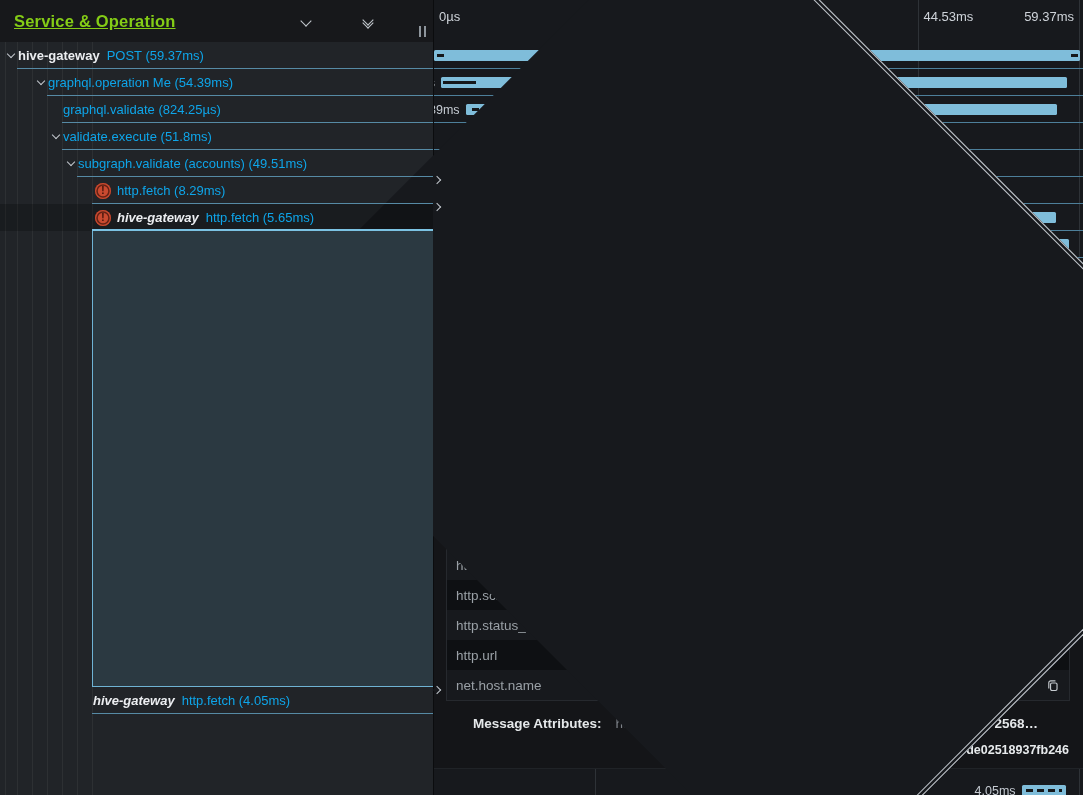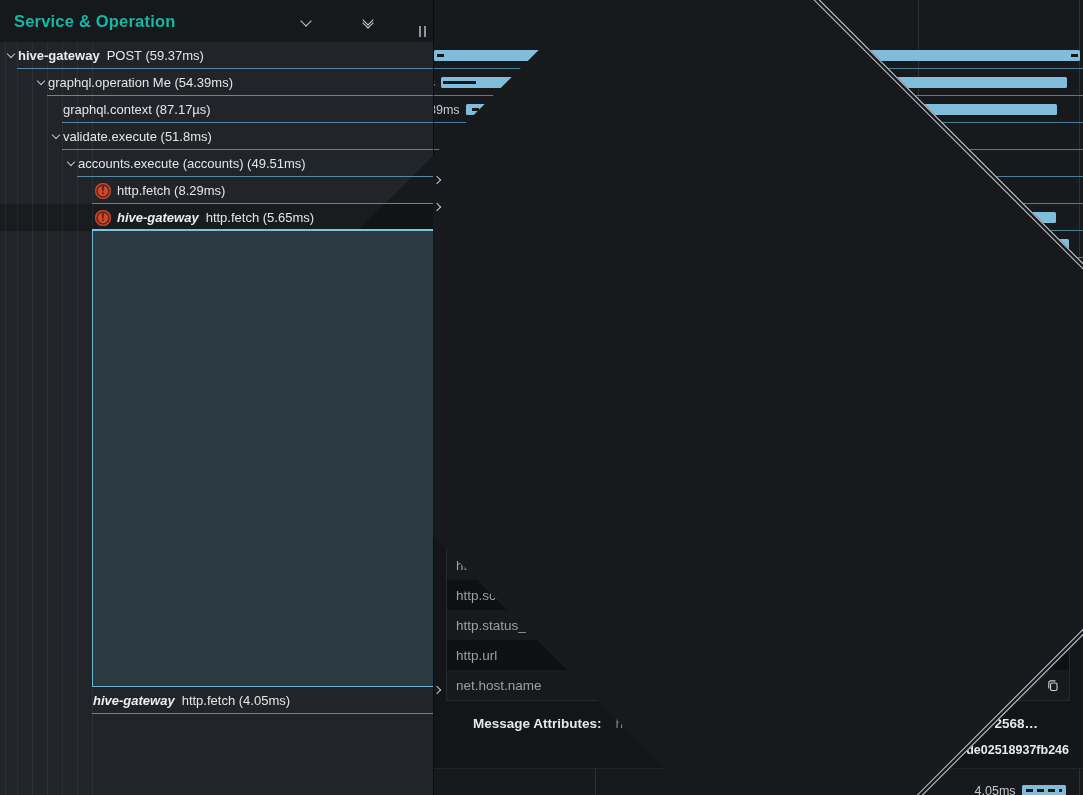--- a/index.html
+++ b/index.html
@@ -5,21 +5,21 @@
   * { margin:0; padding:0; box-sizing:border-box; }
   html,body { background:#0e0f11; }
   .app {
     position:relative; width:1083px; height:795px; overflow:hidden;
     font-family:"Liberation Sans", sans-serif; background:#17191d;
     -webkit-font-smoothing:antialiased;
   }
   
   .left { position:absolute; left:0; top:0; width:434px; height:795px; background:#212428; border-right:1px solid #0b0c0e; z-index:4; }
   .lp-header { height:42px; background:#17181b; display:flex; align-items:center; padding:0 10px 0 14px; position:relative; }
-  .lp-title { font-size:16.5px; font-weight:700; color:#14b8a6; letter-spacing:.2px; flex:1; }
+  .lp-title { font-size:16.5px; font-weight:700; color:#84cc16; letter-spacing:.2px; flex:1;text-decoration:underline; }
   .lp-icons { display:flex; align-items:center; gap:23px; margin-right:22px; }
   .lp-icons .icbtn { background:none; border:none; cursor:pointer; padding:2px; display:flex; flex-direction:column; align-items:center; }
   .chev { display:inline-block; width:8px; height:8px; border-right:1.8px solid #c3c8ce; border-bottom:1.8px solid #c3c8ce; }
   .chev.down  { transform:rotate(45deg); }
   .chev.right { transform:rotate(-45deg); }
   .dstack { display:flex; flex-direction:column; }
   .dstack .chev:last-child { margin-top:-5px; }
   .dstack-r { display:flex; }
   .dstack-r .chev:last-child { margin-left:-5px; }
   .handle { position:absolute; right:7px; bottom:5px; display:flex; gap:3.5px; cursor:col-resize; }
@@ -31,21 +31,21 @@
   .trow::after { content:""; position:absolute; left:var(--bl); right:0; bottom:0; height:1px; background:#568aa5; }
   .trow.sel { background:rgba(0,0,0,0.22); }
   .trow.sel::after { height:2px; background:#7cc3e3; }
   .chevbox { width:14px; height:14px; display:inline-flex; align-items:center; justify-content:center; flex:0 0 14px; }
   .trow .chev { width:6px; height:6px; border-width:1.6px; }
   .trow .chev.down { margin-top:-3px; }
   .err { width:16px; height:16px; border-radius:50%; background:#c94a30; color:#380f08; font-weight:700; font-size:10px; line-height:16px; display:inline-flex; align-items:center; justify-content:center; margin:0 6px 0 2px; flex:0 0 16px;
          box-shadow: inset 0 0 0 1.3px #c94a30, inset 0 0 0 2.8px rgba(35,9,4,.6); }
   .svc { font-weight:700; color:#eceef1; margin-right:7px; }
   .svc.it { font-style:italic; }
-  .lbl { color:#e5e5e5; }
+  .lbl { color:#0ea5e9; }
   .teal { margin-left:92px; height:456px; background:#2b3941; border-left:1px solid #6fb3d4; border-bottom:1px solid #6fb3d4; position:relative; z-index:1; }
 
   
   .right { position:absolute; left:434px; top:0; width:649px; height:795px; background:#17191d; }
   .glwrap { position:absolute; left:0; top:0; width:646px; height:100%; z-index:0; }
   .gl { position:absolute; top:0; bottom:0; width:1px; background:#2e3237; }
   .tl-header { position:absolute; top:0; left:0; width:646px; height:42px; z-index:1; }
   .tick { position:absolute; top:9px; font-size:13px; color:#ced3d9; }
   .tl-rows { position:absolute; top:42px; left:0; right:0; z-index:1; }
   .tlrow { height:27px; position:relative; overflow:hidden; cursor:pointer; }
@@ -102,20 +102,27 @@
 
 <div class="app">
 
   <div class="right">
     <div class="glwrap" id="glwrap">
         <div class="gl" style="left: calc(25% - 1px);"></div>
         <div class="gl" style="left: calc(50% - 1px);"></div>
         <div class="gl" style="left: calc(75% - 1px);"></div>
         <div class="gl" style="left: calc(100% - 1px);"></div>
       </div>
+    <div class="tl-header" id="ticks">
+        <span class="tick" style="left: calc(0% + 5px);">0µs</span>
+        <span class="tick" style="left: calc(25% + 5px);">14.84ms</span>
+        <span class="tick" style="left: calc(50% + 5px);">29.68ms</span>
+        <span class="tick" style="left: calc(75% + 5px);">44.53ms</span>
+        <span class="tick" style="right: 6px;">59.37ms</span>
+      </div>
     <div class="tl-rows" id="tlrows">
         <div class="tlrow">
           <div class="tlspace">
             <div class="bar" style="left: 0%; width: 100%;"></div>
             <div class="markseg" style="left: 0.471619%; width: 1.07799%;"></div>
             <div class="markseg" style="left: 98.602%; width: 1.07799%;"></div>
           </div>
         </div>
         <div class="tlrow">
           <div class="tlspace">
@@ -381,33 +388,33 @@
           <span class="lbl">POST (59.37ms)</span>
         </div>
         <div class="trow" style="--ind: 34px; --bl: 47px;">
           <span class="chevbox">
             <i class="chev down"></i>
           </span>
           <span class="lbl">graphql.operation Me (54.39ms)</span>
         </div>
         <div class="trow" style="--ind: 49px; --bl: 62px;">
           <span class="chevbox"></span>
-          <span class="lbl">graphql.context (87.17µs)</span>
+          <span class="lbl">graphql.validate (824.25µs)</span>
         </div>
         <div class="trow" style="--ind: 49px; --bl: 62px;">
           <span class="chevbox">
             <i class="chev down"></i>
           </span>
           <span class="lbl">validate.execute (51.8ms)</span>
         </div>
         <div class="trow" style="--ind: 64px; --bl: 77px;">
           <span class="chevbox">
             <i class="chev down"></i>
           </span>
-          <span class="lbl">accounts.execute (accounts) (49.51ms)</span>
+          <span class="lbl">subgraph.validate (accounts) (49.51ms)</span>
         </div>
         <div class="trow" style="--ind: 79px; --bl: 92px;">
           <span class="chevbox">
             <i class="chev right"></i>
           </span>
           <span class="err">!</span>
           <span class="lbl">http.fetch (8.29ms)</span>
         </div>
         <div class="trow sel" style="--ind: 79px; --bl: 92px;">
           <span class="chevbox">

